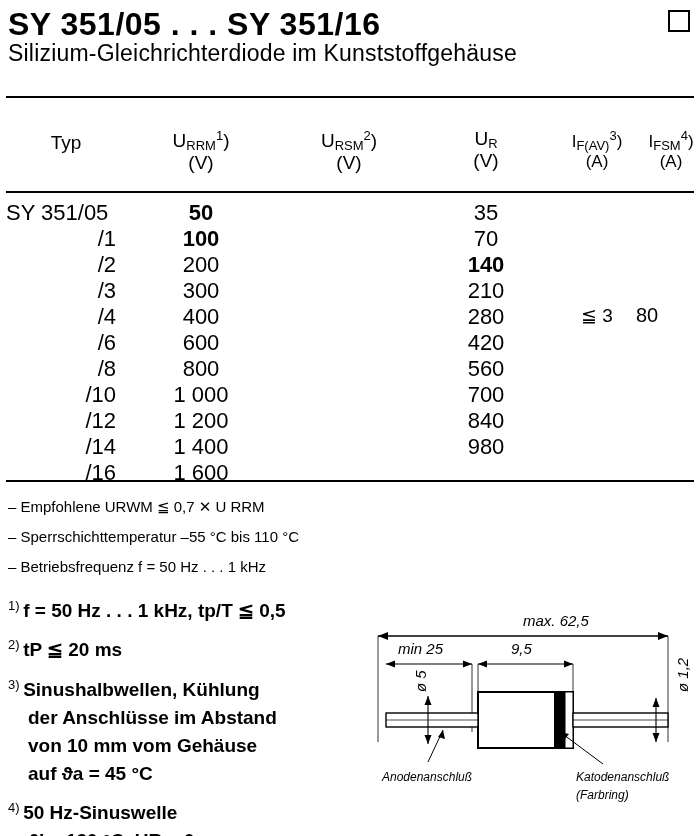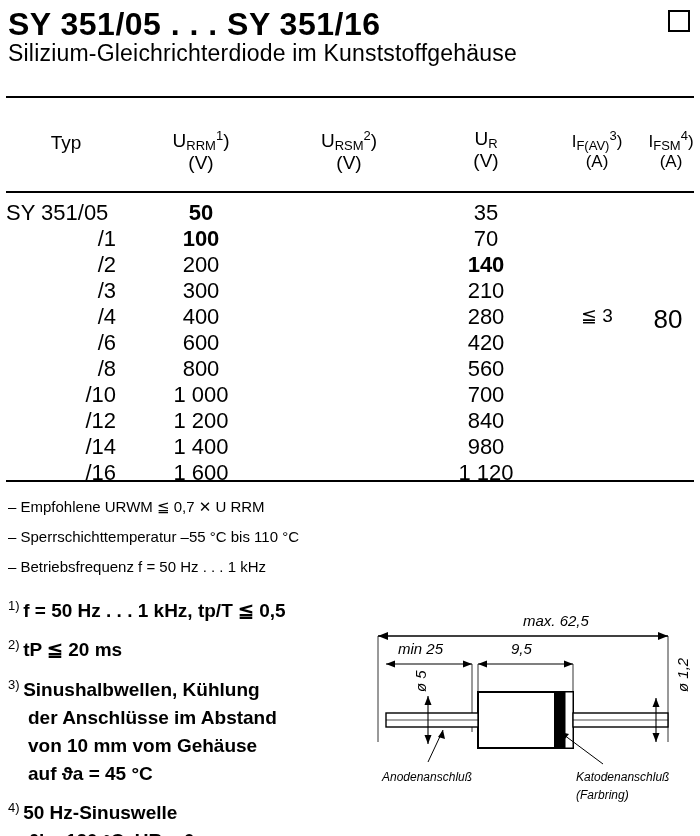--- a/index.html
+++ b/index.html
@@ -115,22 +115,22 @@
     top: 200px;
     width: 110px;
     text-align: center;
     font-size: 19px;
   }
   .span-ifsm {
     position: absolute;
     left: 630px;
     top: 200px;
     width: 64px;
-    text-align: center;
-    font-size: 26px;
+    text-align: left;
+    font-size: 20px;
   }
 
   
   .bullets {
     position: absolute;
     left: 8px;
     top: 492px;
     font-size: 15px;
     line-height: 30px;
   }
@@ -276,21 +276,20 @@
         <div class="row">
           <div class="c c-typi">/14</div>
           <div class="c c-urrm">1 400</div>
           <div class="c c-ursm"></div>
           <div class="c c-ur">980</div>
         </div>
         <div class="row">
           <div class="c c-typi">/16</div>
           <div class="c c-urrm">1 600</div>
           <div class="c c-ursm"></div>
-          <div class="c c-ur">1 120</div>
         </div>
       </div>
 
     <div class="span-ifav">≦ 3</div>
     <div class="span-ifsm">80</div>
   </div>
 
   <div class="bullets" id="bullets">
       <div>– Empfohlene  URWM ≦ 0,7 ✕ U RRM</div>
       <div>– Sperrschichttemperatur –55 °C bis 110 °C</div>

